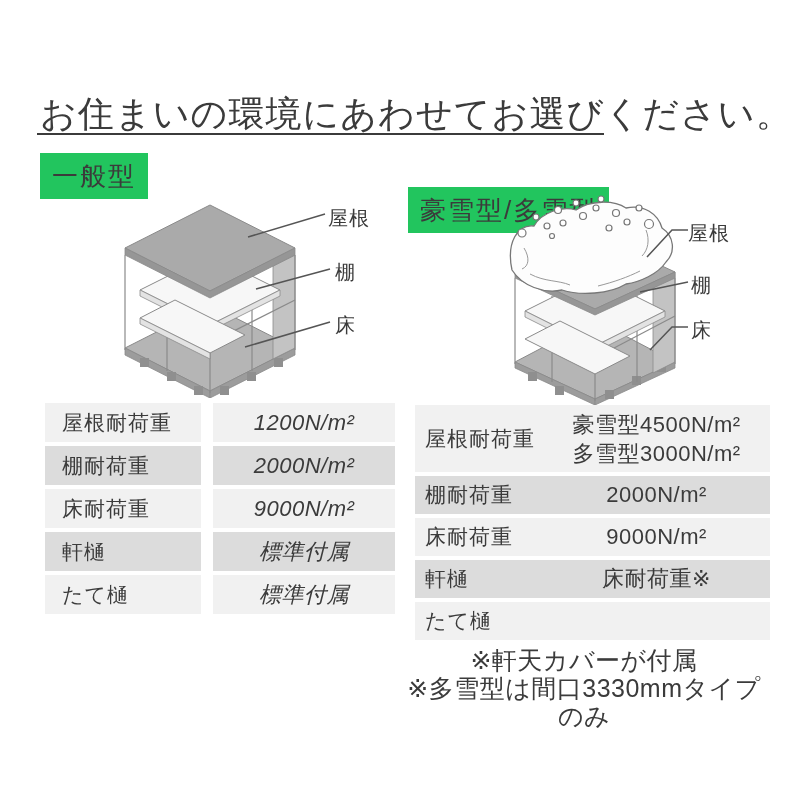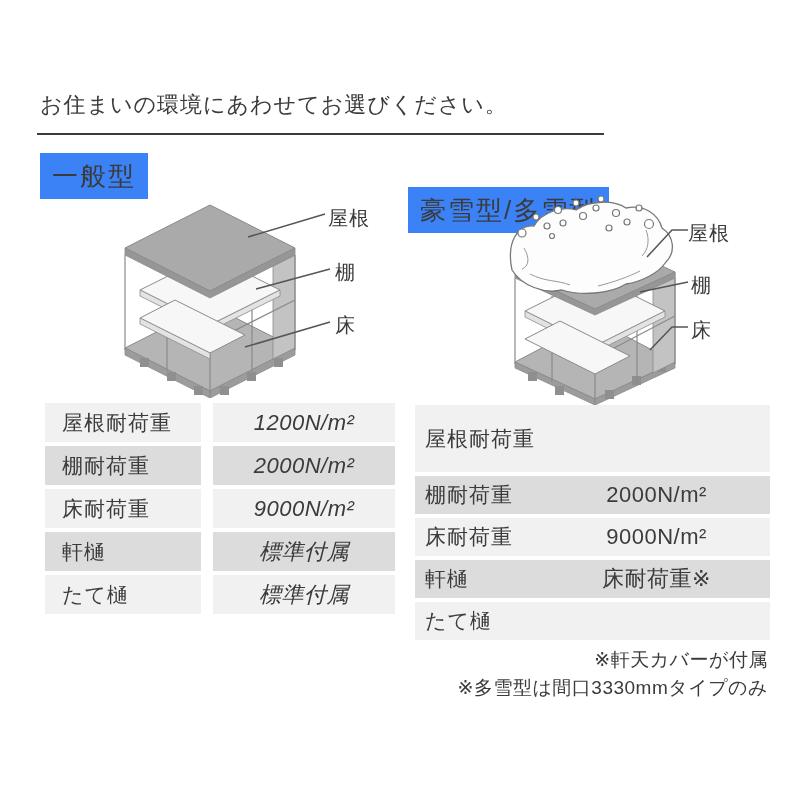--- a/index.html
+++ b/index.html
@@ -2,24 +2,24 @@
 <html><head>
 <meta charset="utf-8">
 <style>
   html,body{margin:0;padding:0;background:#ffffff;}
   .page{
     position:relative;width:800px;height:800px;background:#ffffff;overflow:hidden;
     font-family:"Liberation Sans","DejaVu Sans",sans-serif;color:#3b3b3b;
   }
   .abs{position:absolute;}
   
-  .page-title{left:40px;top:90px;font-size:22px;letter-spacing:1px;white-space:nowrap;}
+  .page-title{left:40px;top:90px;font-size:36px;letter-spacing:1px;white-space:nowrap;}
   .title-rule{left:37px;top:133px;width:567px;height:2px;background:#3b3b3b;}
   
-  .sec-head{top:153px;height:46px;background:#3b82f6;font-size:26px;letter-spacing:2px;
+  .sec-head{top:153px;height:46px;background:#22c55e;font-size:26px;letter-spacing:2px;
     display:flex;align-items:center;padding:0 12px;box-sizing:border-box;white-space:nowrap;}
   .head-general{left:40px;}
   .head-snow{left:408px;margin-top:34px;}
   
   .dg-label{font-size:20px;letter-spacing:1px;white-space:nowrap;}
   
   .spec-table{display:flex;flex-direction:column;}
   .t-left{left:45px;top:403px;width:350px;}
   .t-right{left:415px;top:405px;width:355px;}
   .row{display:flex;height:39px;margin-bottom:4px;}
@@ -32,21 +32,21 @@
   .t-right .row{height:38px;}
   .t-right .row.tall{height:67px;}
   .t-right .rowbg{flex:1;display:flex;align-items:center;}
   .row.light .rowbg{background:#f1f1f1;}
   .row.dark  .rowbg{background:#dcdcdc;}
   .t-right .cell-label{width:138px;padding-left:10px;box-sizing:border-box;
     font-size:21px;letter-spacing:1px;}
   .t-right .cell-value{flex:1;text-align:center;font-size:22px;letter-spacing:.5px;margin-right:10px;}
   .t-right .cell-value .vline{line-height:29px;white-space:nowrap;}
   
-  .notes{left:400px;top:646px;width:368px;text-align:right;font-size:19px;line-height:28px;
+  .notes{left:400px;top:646px;width:368px;text-align:center;font-size:25px;line-height:28px;
     letter-spacing:.5px;}
   svg{display:block;}
 </style>
 </head>
 <body>
 
 <div class="page">
 
   <div class="abs page-title">お住まいの環境にあわせてお選びください。</div>
   <div class="abs title-rule"></div>
@@ -191,20 +191,24 @@
     <div class="row light">
       <div class="cell cell-label">たて樋</div>
       <div class="cell cell-value">標準付属</div>
     </div>
   </div>
 
   <div class="abs spec-table t-right">
     <div class="row tall light">
       <div class="rowbg">
         <div class="cell-label">屋根耐荷重</div>
+        <div class="cell-value">
+          <div class="vline">豪雪型4500N/m²</div>
+          <div class="vline">多雪型3000N/m²</div>
+        </div>
       </div>
     </div>
     <div class="row dark">
       <div class="rowbg">
         <div class="cell-label">棚耐荷重</div>
         <div class="cell-value">2000N/m²</div>
       </div>
     </div>
     <div class="row light">
       <div class="rowbg">

